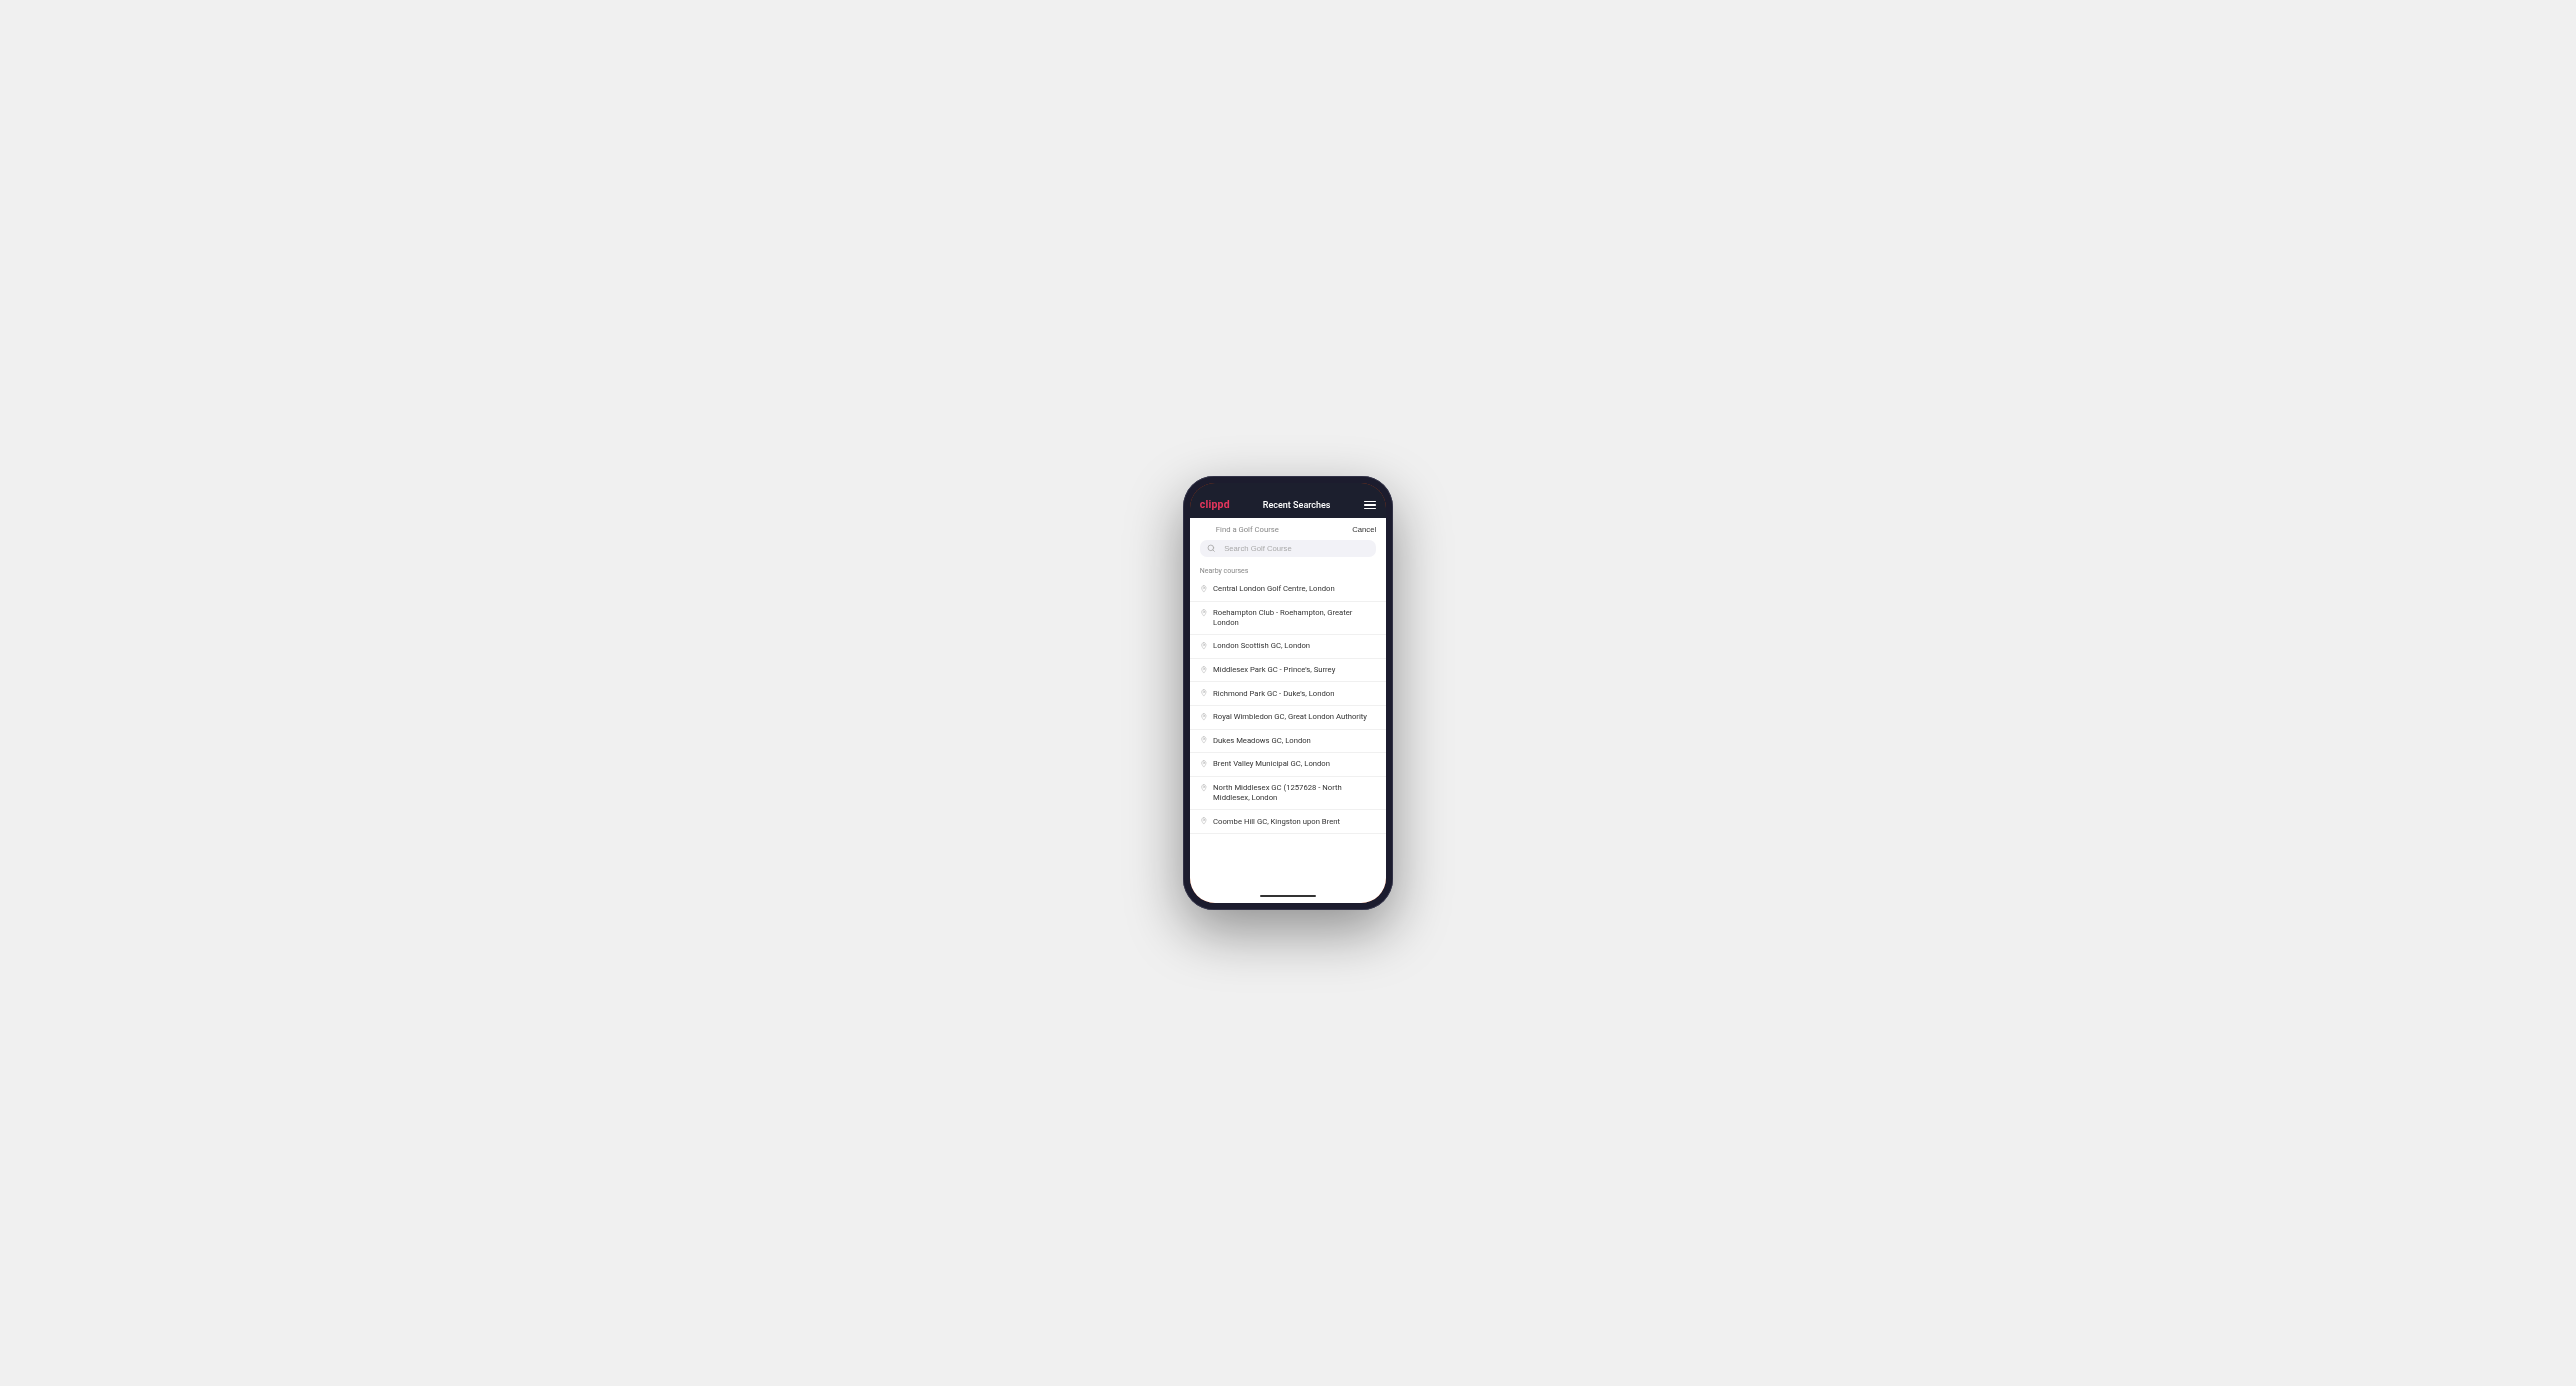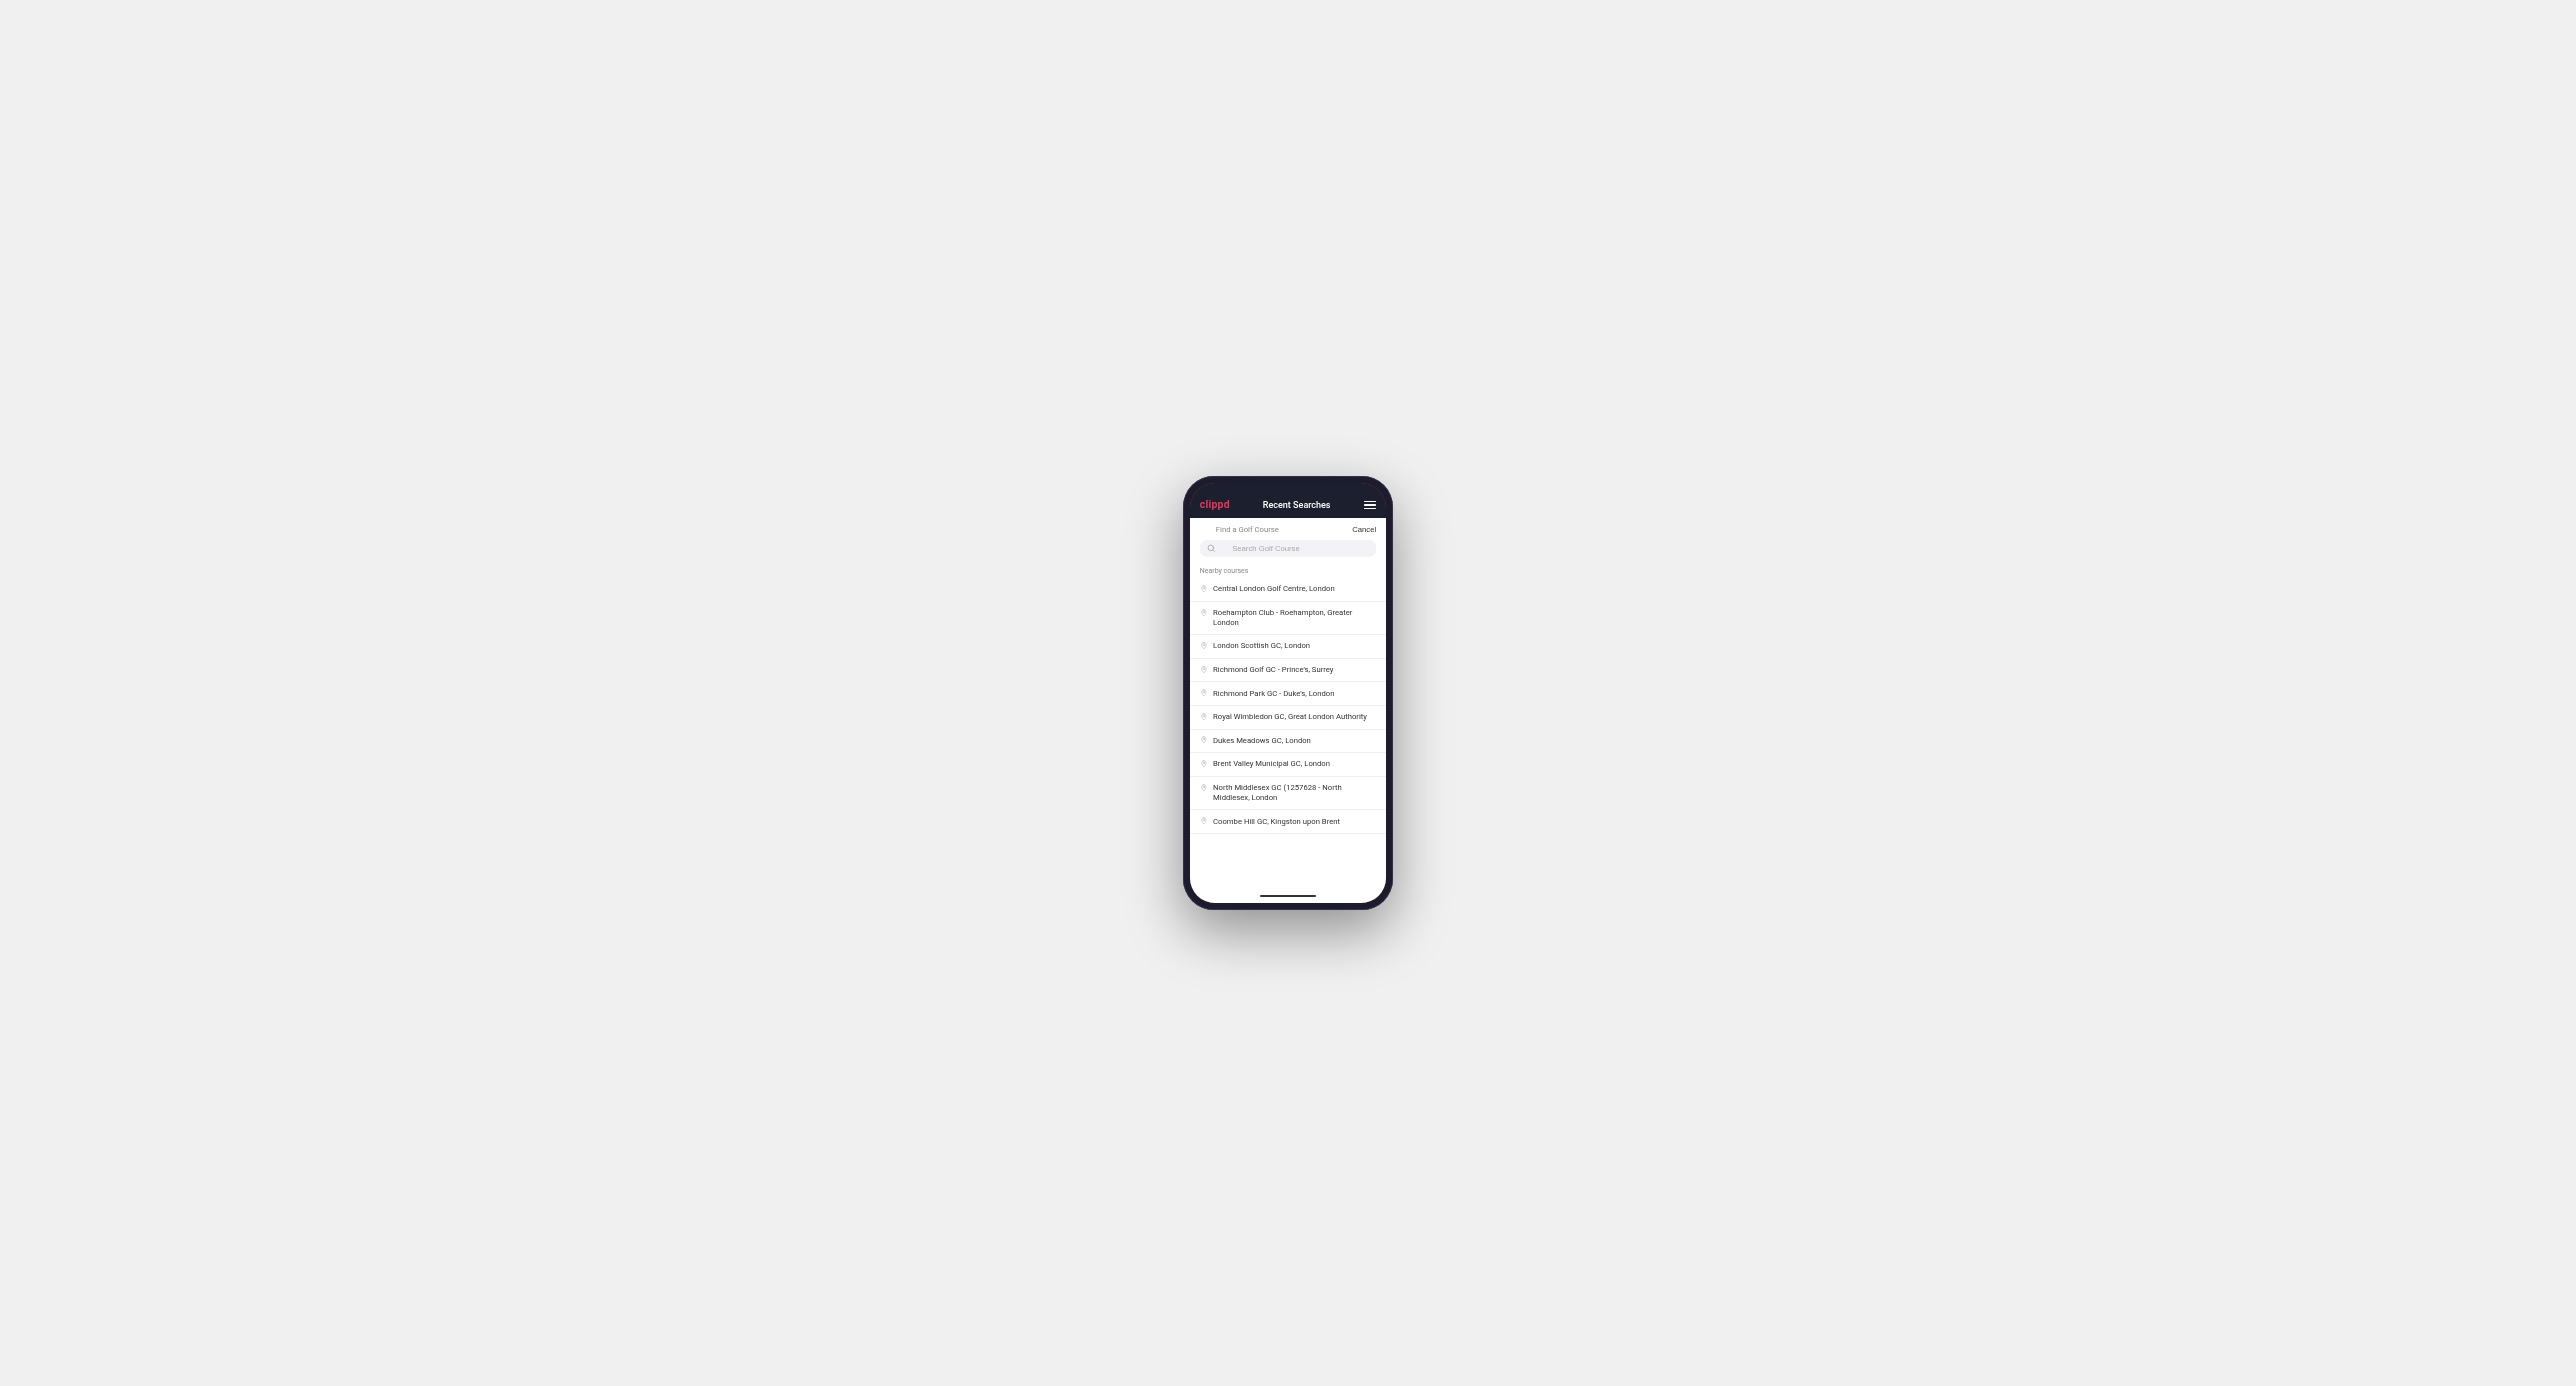--- a/index.html
+++ b/index.html
@@ -115,21 +115,21 @@
       padding: 0 9.8px 5.6px;
       flex-shrink: 0;
     }
 
     .search-input-wrapper {
       display: flex;
       align-items: center;
       background: #f2f2f7;
       border-radius: 7px;
       padding: 4.2px 7px;
-      gap: 17px;
+      gap: 9px;
     }
 
     .search-icon-svg {
       color: #aaa;
       flex-shrink: 0;
     }
 
     .search-input {
       border: none;
       background: transparent;
@@ -261,21 +261,21 @@
       <path d="M12 2C8.13 2 5 5.13 5 9c0 5.25 7 13 7 13s7-7.75 7-13c0-3.87-3.13-7-7-7z"></path>
       <circle cx="12" cy="9" r="2.5"></circle>
     </svg>
               <span class="course-name">London Scottish GC, London</span>
             </li>
             <li class="course-item">
               <svg class="location-icon" width="7.7" height="9" viewBox="0 0 24 28" fill="none" stroke="#bbb" stroke-width="2" stroke-linecap="round" stroke-linejoin="round">
       <path d="M12 2C8.13 2 5 5.13 5 9c0 5.25 7 13 7 13s7-7.75 7-13c0-3.87-3.13-7-7-7z"></path>
       <circle cx="12" cy="9" r="2.5"></circle>
     </svg>
-              <span class="course-name">Richmond Golf GC - Prince's, Surrey</span>
+              <span class="course-name">Middlesex Park GC - Prince's, Surrey</span>
             </li>
             <li class="course-item">
               <svg class="location-icon" width="7.7" height="9" viewBox="0 0 24 28" fill="none" stroke="#bbb" stroke-width="2" stroke-linecap="round" stroke-linejoin="round">
       <path d="M12 2C8.13 2 5 5.13 5 9c0 5.25 7 13 7 13s7-7.75 7-13c0-3.87-3.13-7-7-7z"></path>
       <circle cx="12" cy="9" r="2.5"></circle>
     </svg>
               <span class="course-name">Richmond Park GC - Duke's, London</span>
             </li>
             <li class="course-item">
               <svg class="location-icon" width="7.7" height="9" viewBox="0 0 24 28" fill="none" stroke="#bbb" stroke-width="2" stroke-linecap="round" stroke-linejoin="round">

